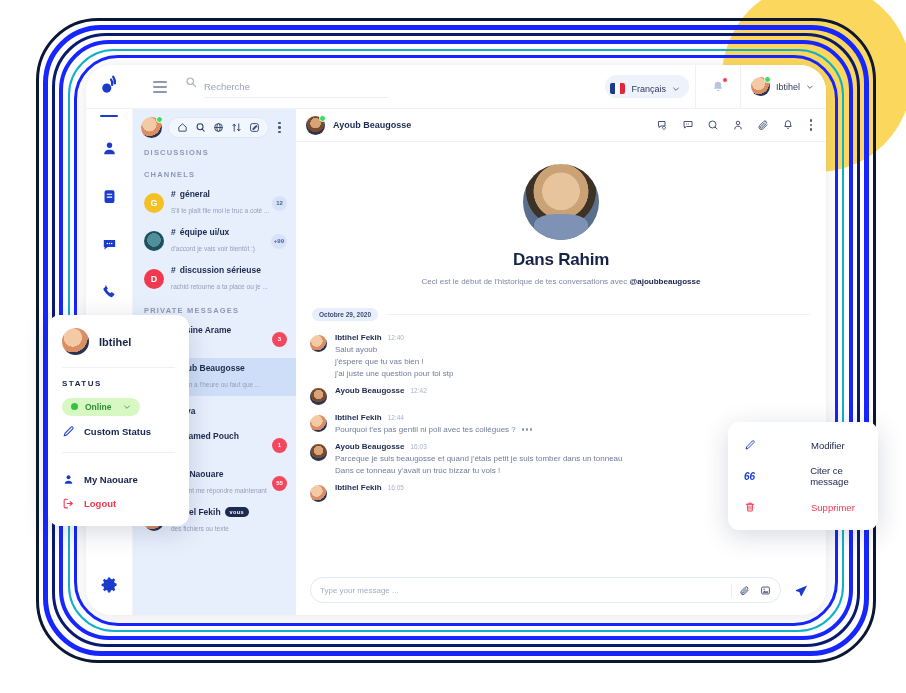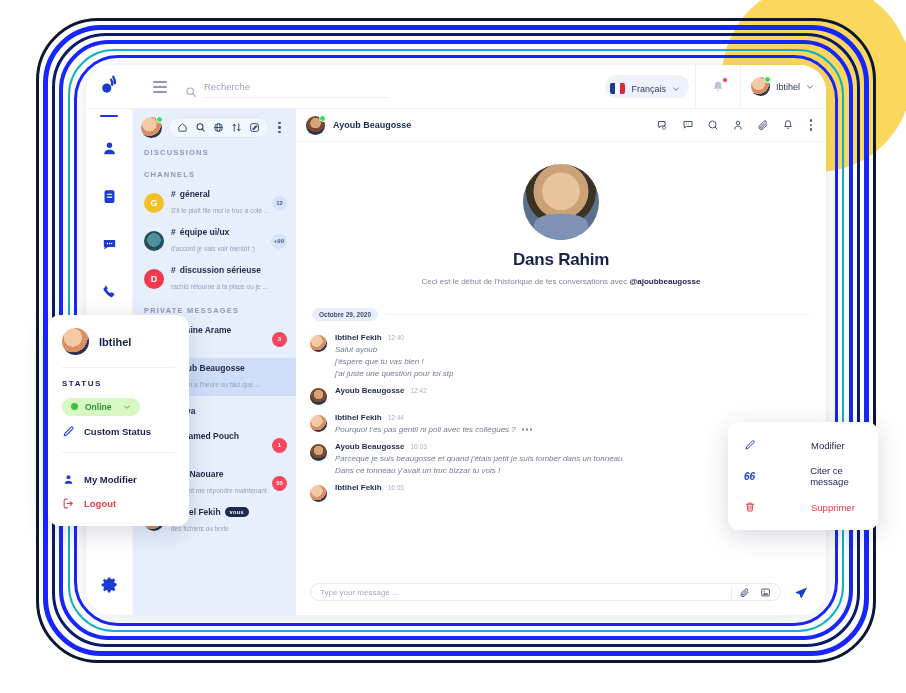--- a/index.html
+++ b/index.html
@@ -41,21 +41,21 @@
   
   .topbar {
     height: 44px; display: flex; align-items: center;
     border-bottom: 1px solid #eef1f7; flex: 0 0 44px;
     background:#fff;
   }
   .topbar-left { width: 47px; display:flex; align-items:center; justify-content:center; }
   .logo-mark { width: 26px; height: 26px; color:#1a3bcc; }
   .hamburger { width: 34px; display:flex; flex-direction:column; gap:3px; align-items:center; margin-left:10px; cursor:pointer; }
   .hamburger i { display:block; width:14px; height:2px; background:#8e99b3; border-radius:2px; }
-  .search-wrap { display: flex; align-items: flex-end; gap: 7px; margin-left: 8px; flex: 1; }
+  .search-wrap { display: flex; align-items: flex-start; gap: 7px; margin-left: 8px; flex: 1; }
   .search-wrap svg { width: 12px; height: 12px; color: #aab3c7; flex:0 0 auto;}
   .search-input {
     border: none; outline: none; background: transparent;
     font-size: 9.5px; color: #6b7punk; color:#707b94;
     font-family: "Liberation Sans", sans-serif;
     width: 185px; padding: 5px 0;
     border-bottom: 1px solid #eceff5;
   }
   .search-input::placeholder { color: #9aa3b8; }
   .lang-pill {
@@ -187,28 +187,28 @@
     border-radius:9px; padding:3px 7px; flex:0 0 auto;
   }
   .date-sep .line { flex:1; height:1px; background:#eef1f7; }
 
   .msg { display:flex; gap:8px; padding: 8px 16px 0 14px; }
   .msg .av { width:17px; height:17px; margin-top:2px; }
   .msg .body { flex:1; min-width:0; }
   .msg .meta { display:flex; align-items:baseline; gap:6px; }
   .msg .au { font-size:8px; font-weight:bold; color:#1b2a4e; }
   .msg .tm { font-size:6.5px; color:#a8b2c8; }
-  .msg .ln { font-size:8px; color:#6f7c99; margin-top:3px; display:flex; align-items:center; gap:6px;font-style:italic;}
+  .msg .ln { font-size:8px; color:#6f7c99; margin-top:3px; display:flex; align-items:center; gap:6px;}
   .dots3 { display:inline-flex; gap:1.5px; }
   .dots3 i { width:2.5px; height:2.5px; border-radius:50%; background:#8c98b5; display:block; }
 
   
   .composer { flex:0 0 auto; padding: 8px 14px 12px; display:flex; align-items:center; gap:9px; }
   .comp-field {
-    flex:1; height:18px; border:1px solid #e2e8f4; border-radius:14px;
+    flex:1; height:26px; border:1px solid #e2e8f4; border-radius:14px;
     display:flex; align-items:center; padding: 0 9px;
   }
   .comp-field input {
     flex:1; border:none; outline:none; background:transparent;
     font-size:8px; color:#5a6casd; color:#5a6889;
     font-family:"Liberation Sans", sans-serif;
   }
   .comp-field input::placeholder { color:#a3acc2; }
   .comp-divider { width:1px; height:13px; background:#e6ebf5; margin: 0 7px; }
   .comp-icons { display:flex; align-items:center; gap:10px; }
@@ -671,21 +671,21 @@
           <path d="M16.8 3.9a2.2 2.2 0 0 1 3.1 3.1L8.4 18.5 4 20l1.5-4.4z"></path>
         </svg>
       <span class="t">Custom Status</span>
     </div>
     <div class="um-rule"></div>
     <div class="um-item">
       <svg viewBox="0 0 24 24" fill="currentColor">
           <circle cx="12" cy="7.8" r="3.6"></circle>
           <path d="M5 20c0-3.8 3.2-5.8 7-5.8s7 2 7 5.8z"></path>
         </svg>
-      <span class="t">My Modifier</span>
+      <span class="t">My Naouare</span>
     </div>
     <div class="um-item danger">
       <svg viewBox="0 0 24 24" fill="none" stroke="currentColor" stroke-width="2" stroke-linecap="round" stroke-linejoin="round">
           <path d="M10 4H6a2 2 0 0 0-2 2v12a2 2 0 0 0 2 2h4"></path>
           <path d="M15 8.5 19 12l-4 3.5M19 12H9.5"></path>
         </svg>
       <span class="t">Logout</span>
     </div>
   </div>
 

